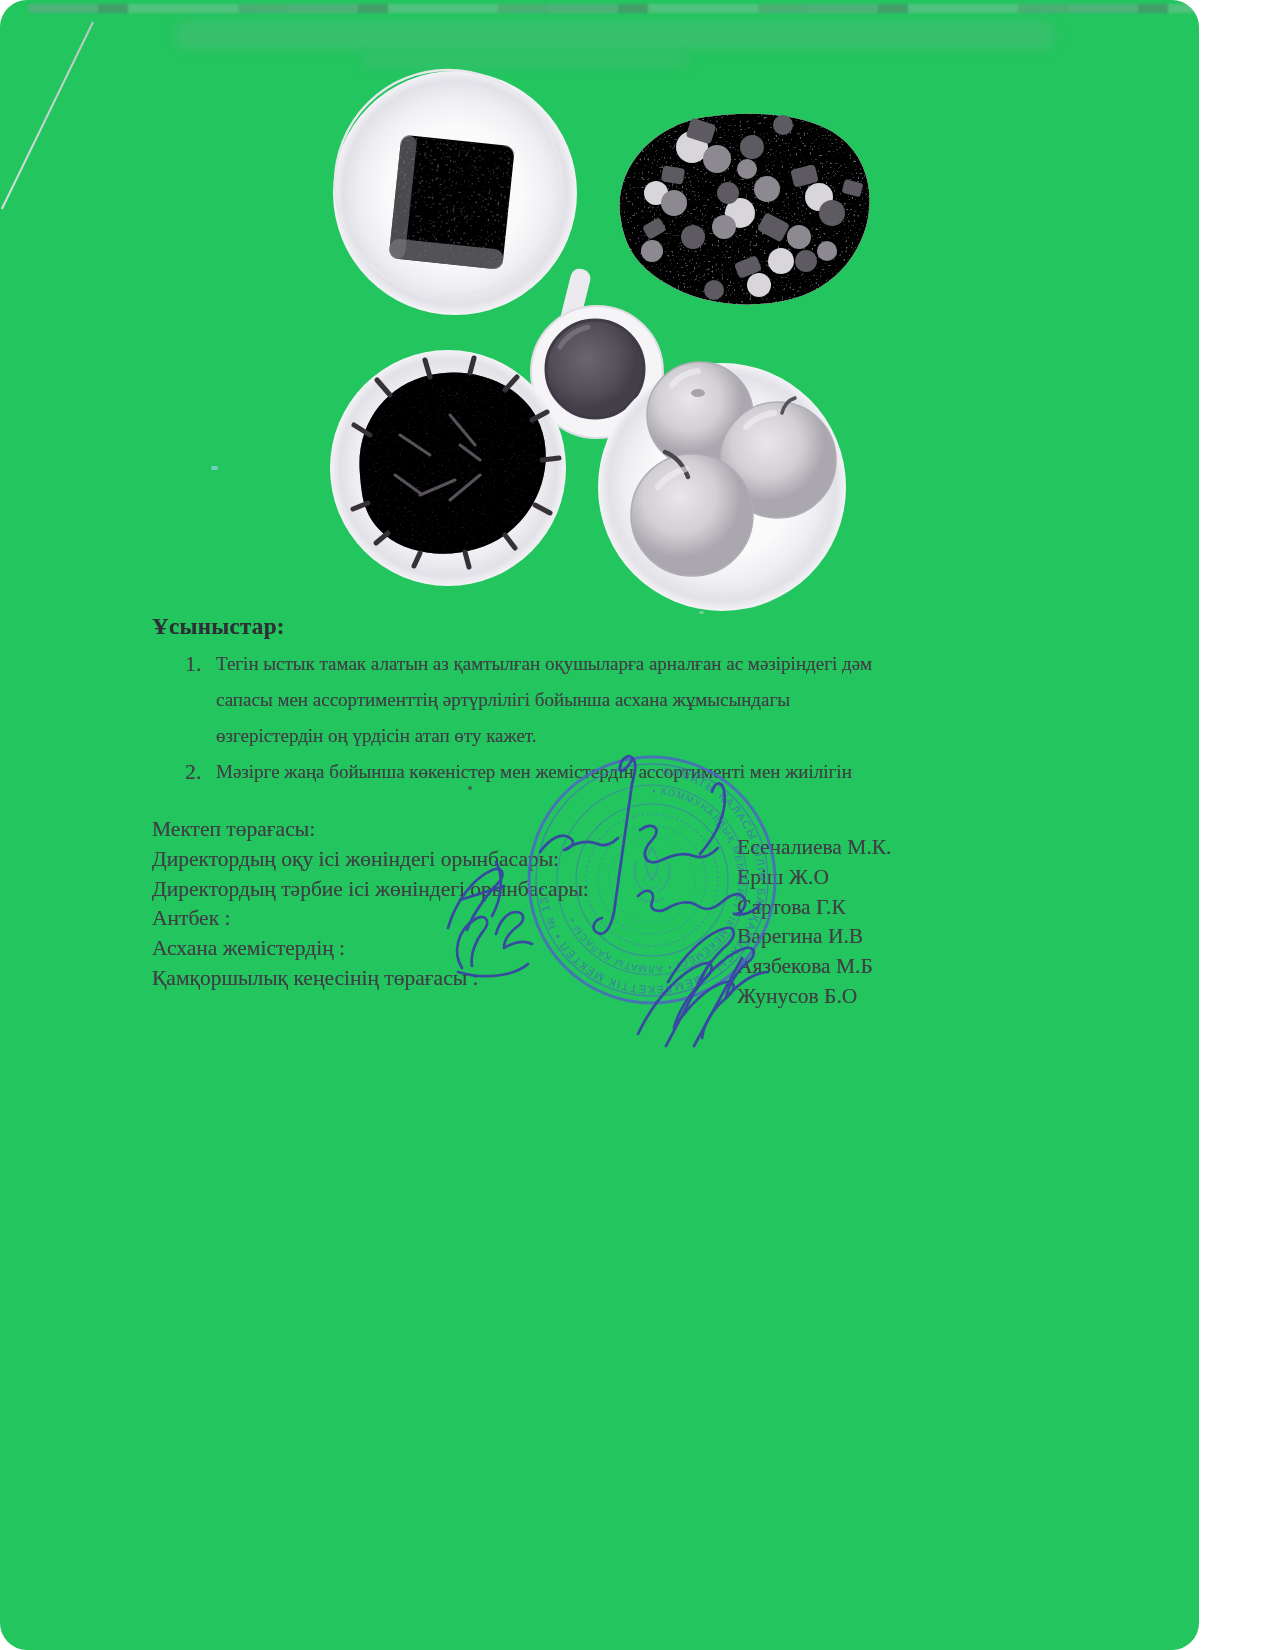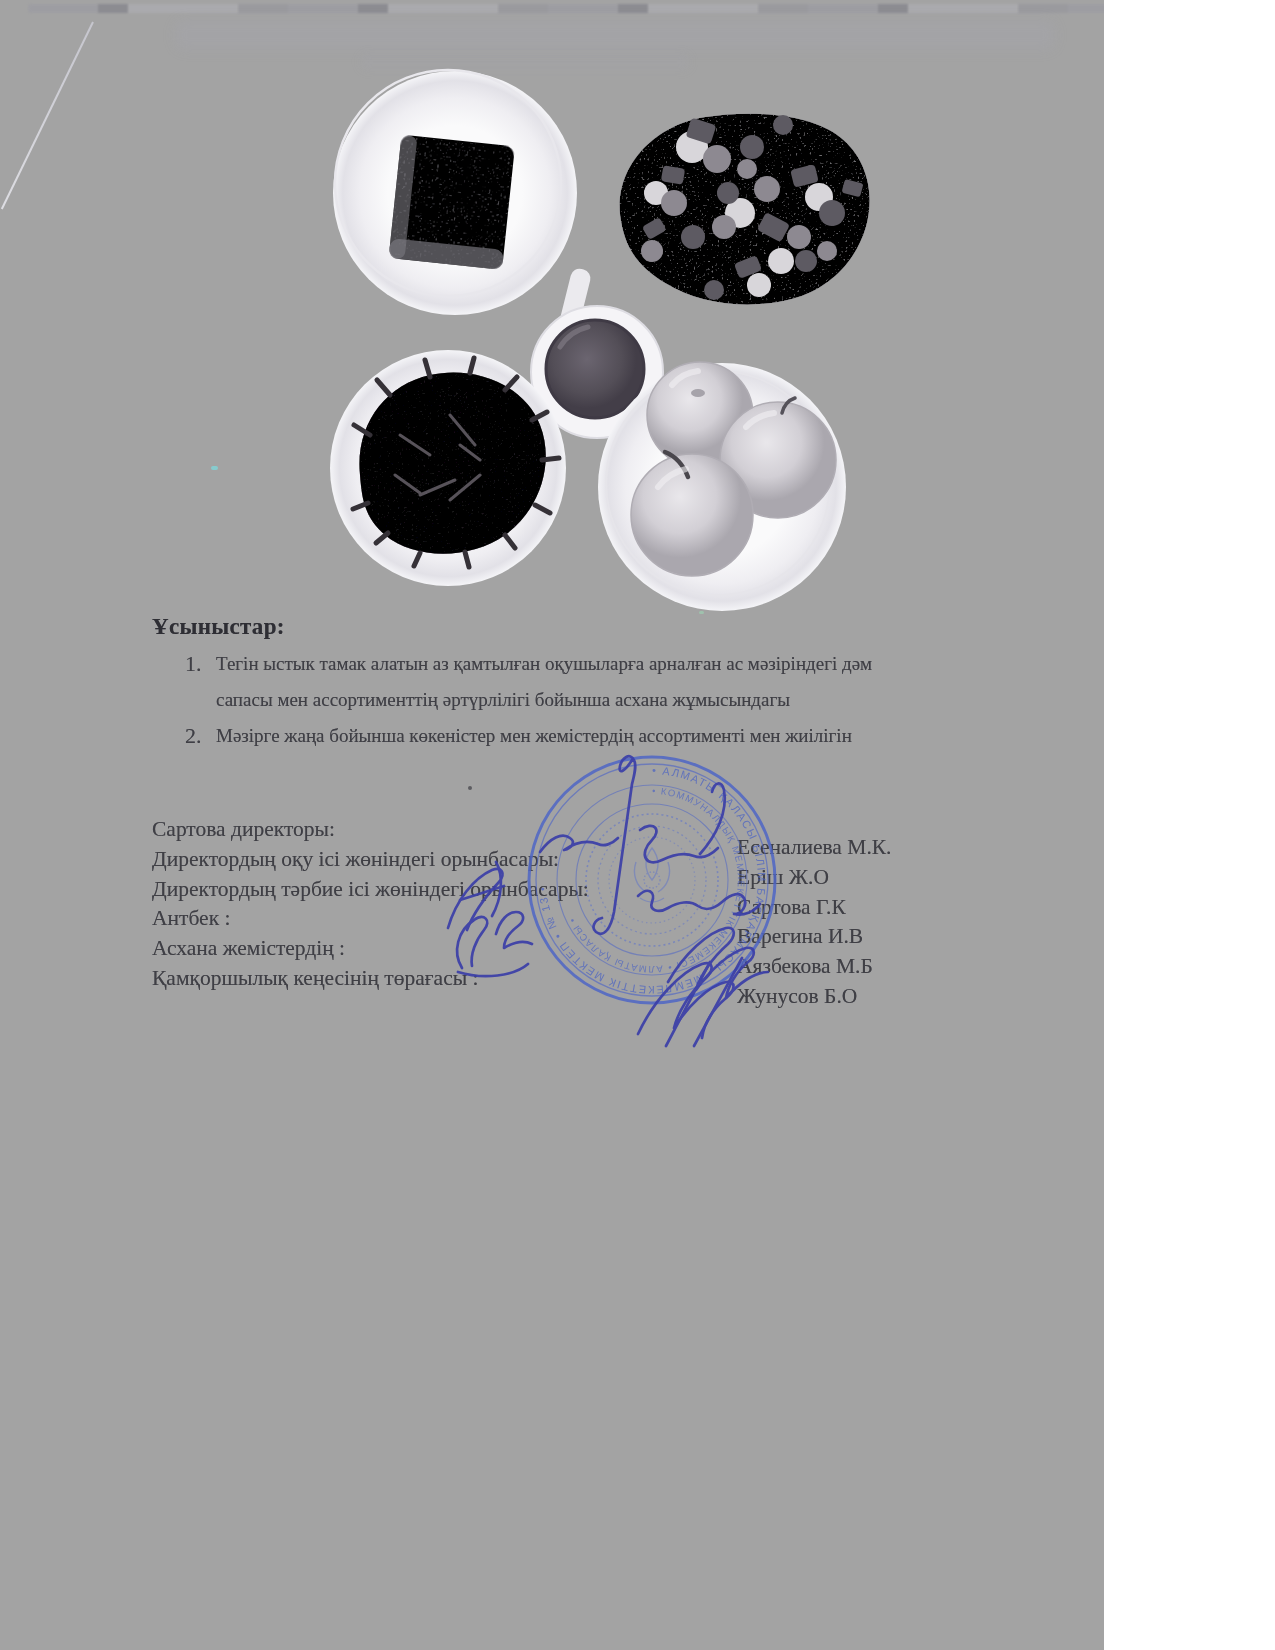--- a/index.html
+++ b/index.html
@@ -1,18 +1,18 @@
 <!DOCTYPE html>
 <html><head>
 <meta charset="utf-8">
 <style>
   html,body{margin:0;padding:0;background:#ffffff;}
   .page{
-    position:relative;width:1104px;height:1650px;background:#a3a3a3;
-    overflow:hidden;font-family:"Liberation Serif", serif;
+    position:relative;width:1199px;height:1650px;background:#22c55e;
+    overflow:hidden;font-family:"Liberation Serif", serif;border-radius:27px;
   }
   
   .scan-strip{
     position:absolute;top:4px;left:28px;width:1215px;height:9px;border-radius:3px;
     background:repeating-linear-gradient(90deg,
       rgba(150,150,162,.45) 0 70px, rgba(110,110,122,.5) 70px 100px,
       rgba(190,190,200,.35) 100px 210px, rgba(140,140,152,.45) 210px 260px);
     filter:blur(1px);opacity:.85;
   }
   .ghost-band{
@@ -198,33 +198,34 @@
   </svg>
 
   <div class="doc-heading">Ұсыныстар:</div>
 
   <div class="rec-list">
     <div class="rec-item">
       <span class="rec-num">1.</span>
       <span class="rec-lines">
         <span class="rec-line">Тегін ыстык тамак алатын аз қамтылған оқушыларға арналған ас мәзіріндегі дәм</span>
         <span class="rec-line">сапасы мен ассортименттің әртүрлілігі бойынша асхана жұмысындагы</span>
+        <span class="rec-line">өзгерістердін  оң үрдісін атап өту кажет.</span>
       </span>
     </div>
     <div class="rec-item">
       <span class="rec-num">2.</span>
       <span class="rec-lines">
         <span class="rec-line">Мәзірге жаңа бойынша көкеністер мен жемістердің ассортименті мен жиілігін</span>
       </span>
     </div>
   </div>
 
   <div class="sign-block">
     <div class="sign-row">
-      <span class="role">Сартова директоры:</span>
+      <span class="role">Мектеп төрағасы:</span>
       <span class="sname">Есеналиева М.К.</span>
     </div>
     <div class="sign-row">
       <span class="role">Директордың оқу ісі жөніндегі орынбасары:</span>
       <span class="sname">Еріш Ж.О</span>
     </div>
     <div class="sign-row">
       <span class="role">Директордың тәрбие ісі жөніндегі орынбасары:</span>
       <span class="sname">Сартова Г.К</span>
     </div>

